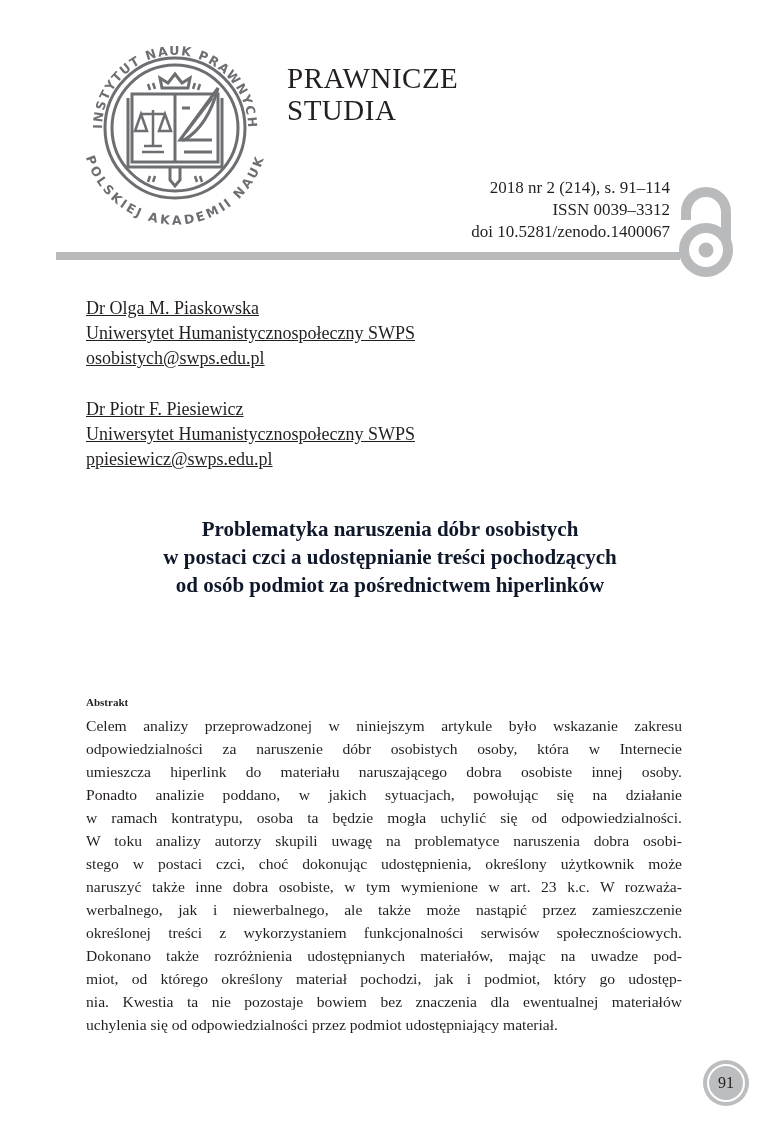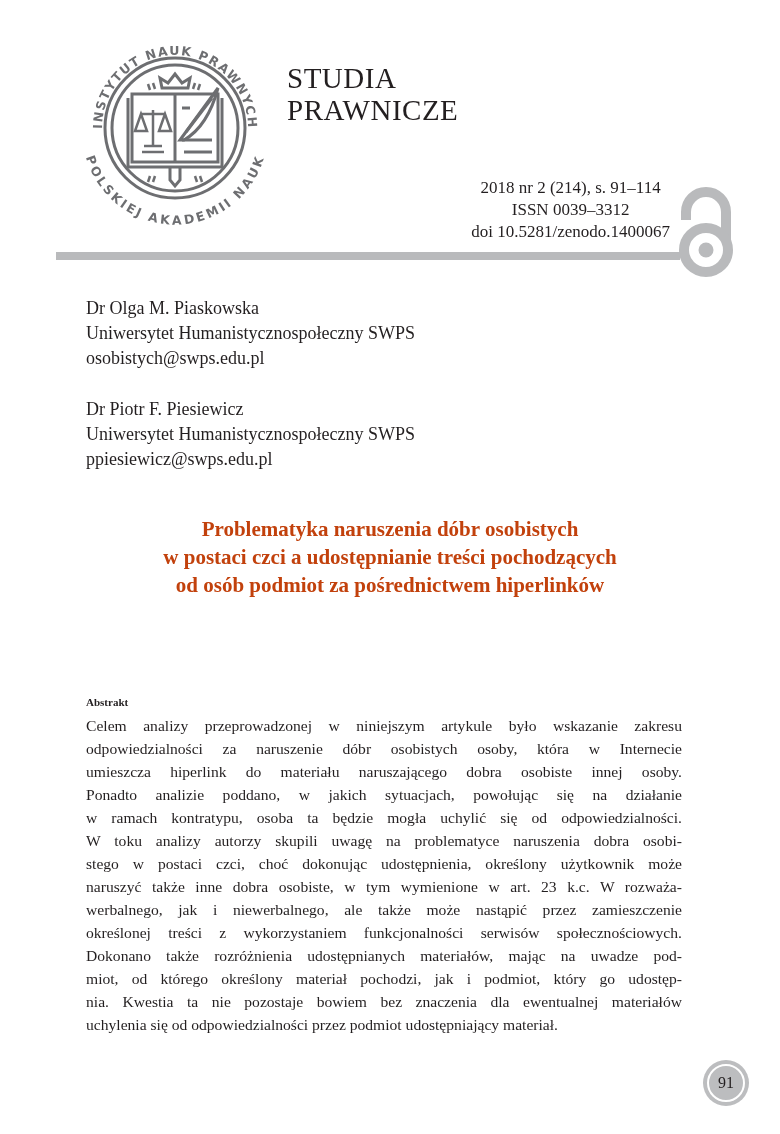--- a/index.html
+++ b/index.html
@@ -3,29 +3,29 @@
 <meta charset="utf-8">
 <style>
   html, body { margin: 0; padding: 0; background: #ffffff; }
   body { width: 780px; height: 1134px; position: relative; overflow: hidden;
          font-family: "Liberation Serif", "DejaVu Serif", serif; color: #231f20; }
   .abs { position: absolute; }
   #logo { left: 80px; top: 28px; width: 190px; height: 200px; }
   #journal-title { left: 287px; top: 62px; font-size: 29px; line-height: 32px; letter-spacing: 0.5px; color: #231f20; }
   #journal-title div { white-space: nowrap; }
   #issue-info { right: 110px; top: 177px; text-align: right; font-size: 17px; line-height: 22px; color: #231f20; }
-  #issue-info div { white-space: nowrap; text-align: center; }
+  #issue-info div { white-space: nowrap; }
   #header-bar { left: 56px; top: 252px; width: 624px; height: 8px; background: #b9babc; }
   #oa-icon { left: 674px; top: 186px; width: 64px; height: 92px; }
   .author { left: 86px; font-size: 18px; line-height: 25px; color: #231f20; }
-  .author div { white-space: nowrap; }
+  .author div { white-space: nowrap; text-decoration: underline; }
   #author-1 { top: 296px; }
   #author-2 { top: 397px; }
   #article-title { left: 100px; width: 580px; top: 515px; text-align: center; font-weight: bold;
-                   font-size: 21px; line-height: 28px; color: #c2410c; }
+                   font-size: 21px; line-height: 28px; color: #0f172a; }
   #article-title div { white-space: nowrap; }
   #abstract { left: 86px; width: 596px; top: 691px; font-size: 15.6px; line-height: 23px; color: #231f20; }
   #abstract-heading { font-weight: bold; font-size: 11px; }
   .abs-line { white-space: nowrap; text-align: justify; text-align-last: justify; }
   .abs-line.last { text-align-last: left; }
   #page-number { left: 703px; top: 1060px; width: 46px; height: 46px; }
   #page-number .outer { position: absolute; inset: 0; border-radius: 50%; background: #bcbdbf; }
   #page-number .ring { position: absolute; left: 4px; top: 4px; right: 4px; bottom: 4px; border-radius: 50%; border: 2px solid #ffffff; box-sizing: border-box; }
   #page-number .num { position: absolute; inset: 0; text-align: center; line-height: 46px; font-size: 16px; color: #231f20; }
 </style>
@@ -83,22 +83,22 @@
   </g>
   <g stroke="#6d6e71" stroke-width="2.5">
     <line x1="70" y1="148" x2="68" y2="154"></line>
       <line x1="75" y1="148" x2="73" y2="154"></line>
     <line x1="115" y1="148" x2="117" y2="154"></line>
       <line x1="120" y1="148" x2="122" y2="154"></line>
   </g>
 </svg>
 
 <div id="journal-title" class="abs">
+  <div>PRAWNICZE</div>
   <div>STUDIA</div>
-  <div>PRAWNICZE</div>
 </div>
 
 <div id="issue-info" class="abs">
   <div>2018 nr 2 (214), s. 91–114</div>
   <div>ISSN 0039–3312</div>
   <div>doi 10.5281/zenodo.1400067</div>
 </div>
 
 <div id="header-bar" class="abs"></div>
 

